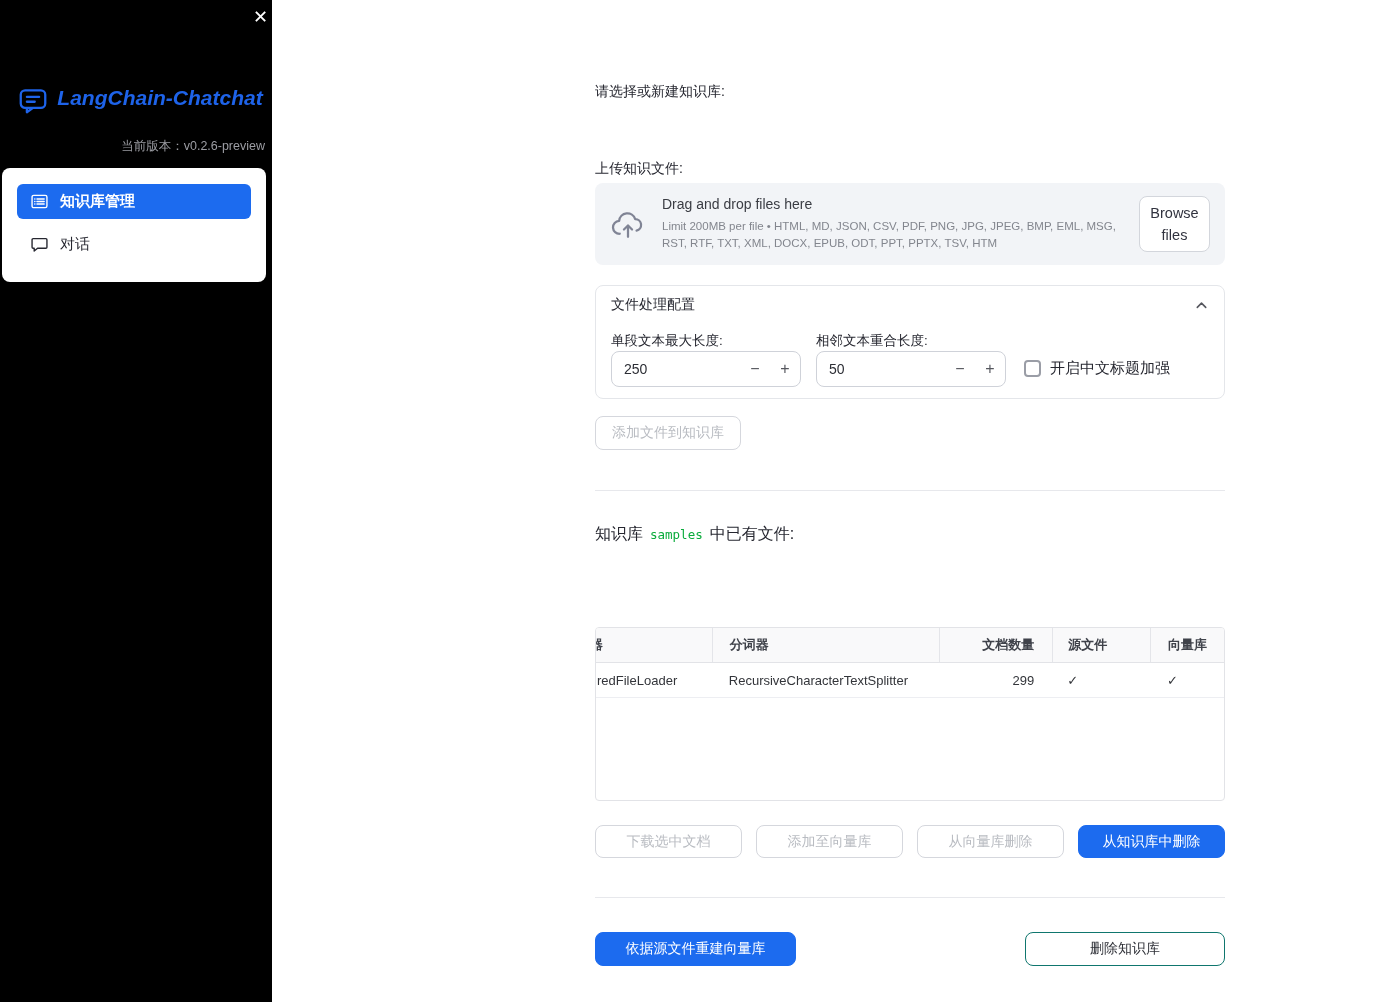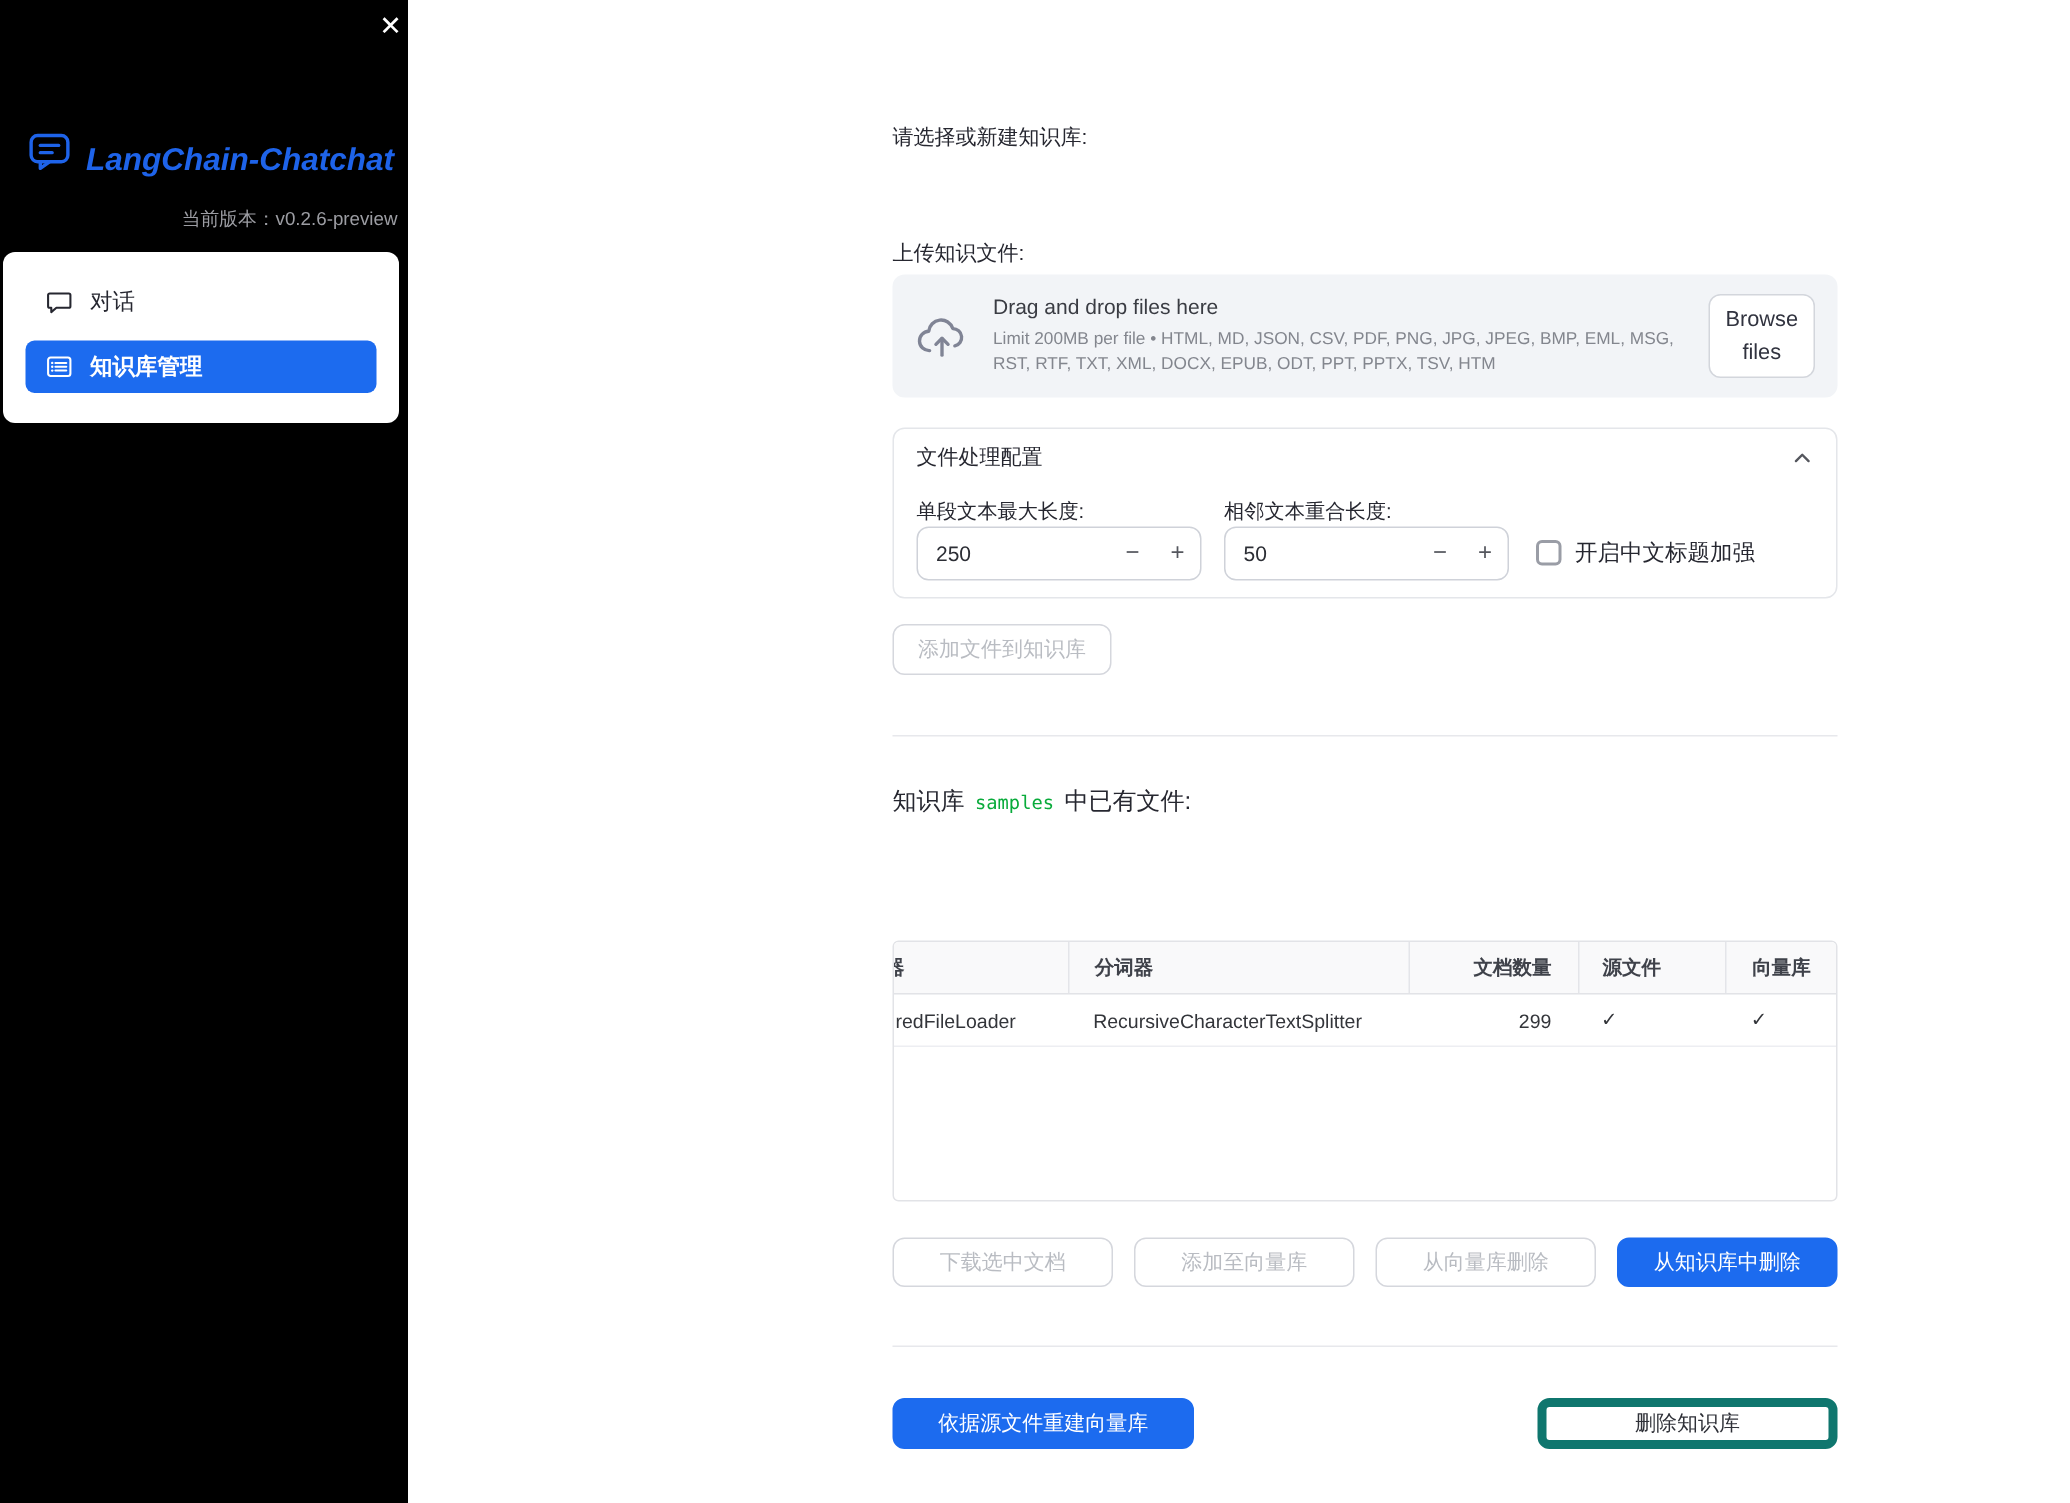--- a/index.html
+++ b/index.html
@@ -23,21 +23,21 @@
     position:absolute;left:0;top:0;width:280px;height:1002px;
     background:#000000;
   }
   .close-btn{
     position:absolute;top:6px;right:12px;
     color:#ffffff;font-size:18px;line-height:22px;
     background:none;border:none;cursor:pointer;font-weight:300;
   }
   .logo{
     position:absolute;top:86px;left:0;width:100%;
-    display:flex;align-items:flex-end;justify-content:center;gap:8px;
+    display:flex;align-items:flex-start;justify-content:center;gap:8px;
     color:var(--logo-blue);
   }
   .logo-text{
     font-size:21px;font-weight:bold;font-style:italic;letter-spacing:0px;
   }
   .version{
     position:absolute;top:138px;right:15px;
     color:#9c9da3;font-size:12.5px;
   }
   .nav-card{
@@ -172,21 +172,21 @@
   .action-btn.primary{
     background:var(--primary);border:1px solid var(--primary);color:#fff;
   }
   .rebuild-btn{
     position:absolute;top:932px;left:0;width:201px;height:34px;
     background:var(--primary);border:1px solid var(--primary);border-radius:8px;
     color:#fff;font-size:14px;cursor:pointer;font-family:inherit;
   }
   .delete-kb-btn{
     position:absolute;top:932px;left:430px;width:200px;height:34px;
-    background:#fff;border:6px solid #0f766e;border-radius:8px;
+    background:#fff;border:1px solid #0f766e;border-radius:8px;
     color:#2f3138;font-size:14px;cursor:pointer;font-family:inherit;
   }
 </style>
 </head>
 <body>
 
 <aside class="sidebar">
   <button class="close-btn">✕</button>
 
   <div class="logo">
@@ -197,42 +197,42 @@
         <line x1="9" y1="12.5" x2="23" y2="12.5" stroke="currentColor" stroke-width="2.6" stroke-linecap="round"></line>
         <line x1="9" y1="18" x2="18" y2="18" stroke="currentColor" stroke-width="2.6" stroke-linecap="round"></line>
       </svg>
     </span>
     <span class="logo-text">LangChain-Chatchat</span>
   </div>
 
   <div class="version">当前版本：v0.2.6-preview</div>
 
   <nav class="nav-card">
-    <div class="nav-item">
-      <span class="icon">
-        <svg width="17" height="17" viewBox="0 0 16 16" aria-hidden="true">
-          <path d="M2 2.5h12a1 1 0 0 1 1 1v7a1 1 0 0 1-1 1H6.2L3 14.2v-2.7H2a1 1 0 0 1-1-1v-7a1 1 0 0 1 1-1z" fill="none" stroke="currentColor" stroke-width="1.3" stroke-linejoin="round"></path>
-        </svg>
-      </span>
-      <span>对话</span>
-    </div>
     <div class="nav-item selected">
       <span class="icon">
         <svg width="17" height="17" viewBox="0 0 16 16" aria-hidden="true">
           <rect x="1" y="2.2" width="14" height="11.6" rx="1.6" fill="none" stroke="currentColor" stroke-width="1.3"></rect>
           <line x1="5.6" y1="5.6" x2="12.4" y2="5.6" stroke="currentColor" stroke-width="1.3" stroke-linecap="round"></line>
           <line x1="5.6" y1="8" x2="12.4" y2="8" stroke="currentColor" stroke-width="1.3" stroke-linecap="round"></line>
           <line x1="5.6" y1="10.4" x2="12.4" y2="10.4" stroke="currentColor" stroke-width="1.3" stroke-linecap="round"></line>
           <circle cx="3.6" cy="5.6" r="0.75" fill="currentColor"></circle>
           <circle cx="3.6" cy="8" r="0.75" fill="currentColor"></circle>
           <circle cx="3.6" cy="10.4" r="0.75" fill="currentColor"></circle>
         </svg>
       </span>
       <span>知识库管理</span>
     </div>
+    <div class="nav-item">
+      <span class="icon">
+        <svg width="17" height="17" viewBox="0 0 16 16" aria-hidden="true">
+          <path d="M2 2.5h12a1 1 0 0 1 1 1v7a1 1 0 0 1-1 1H6.2L3 14.2v-2.7H2a1 1 0 0 1-1-1v-7a1 1 0 0 1 1-1z" fill="none" stroke="currentColor" stroke-width="1.3" stroke-linejoin="round"></path>
+        </svg>
+      </span>
+      <span>对话</span>
+    </div>
   </nav>
 </aside>
 
 <main class="main">
   <div class="content">
 
     <div class="field-label kb-label">请选择或新建知识库:</div>
 
     <div class="field-label upload-label">上传知识文件:</div>
     <div class="upload-box">

